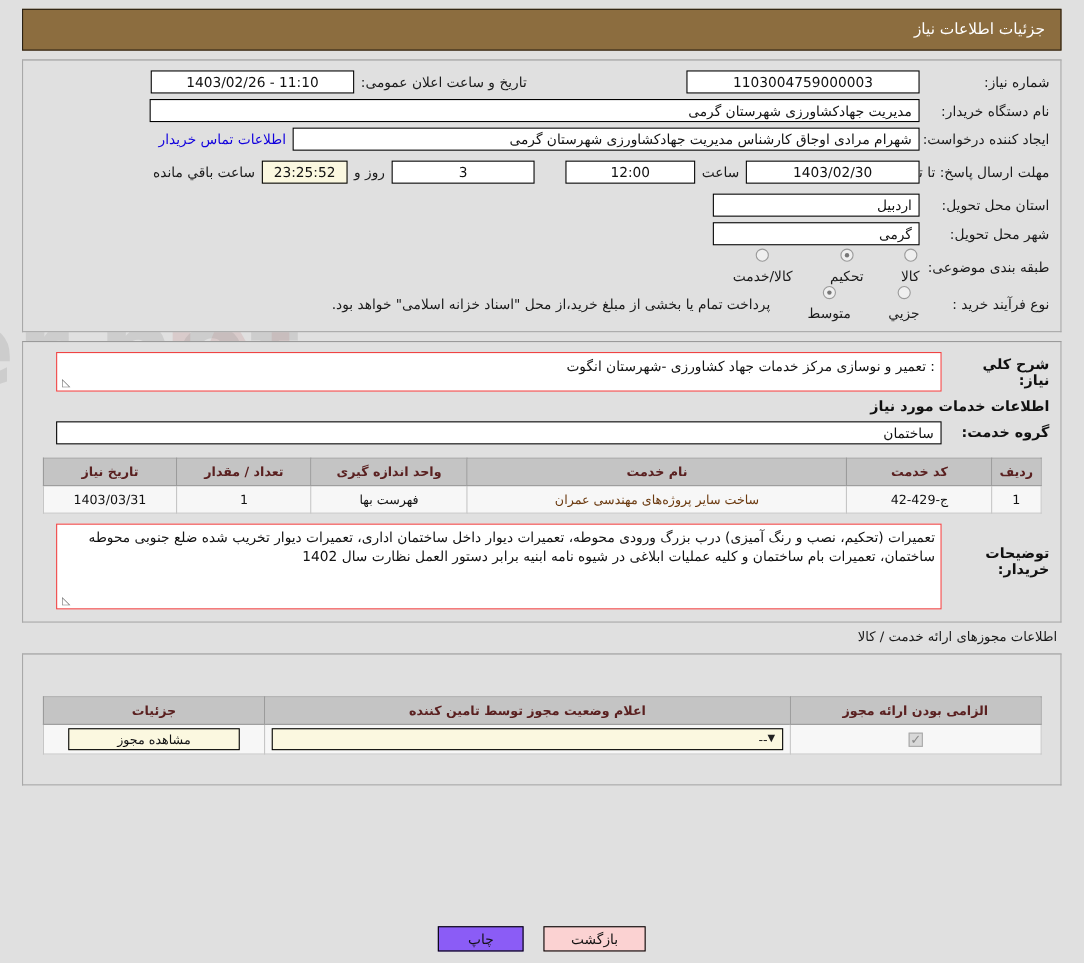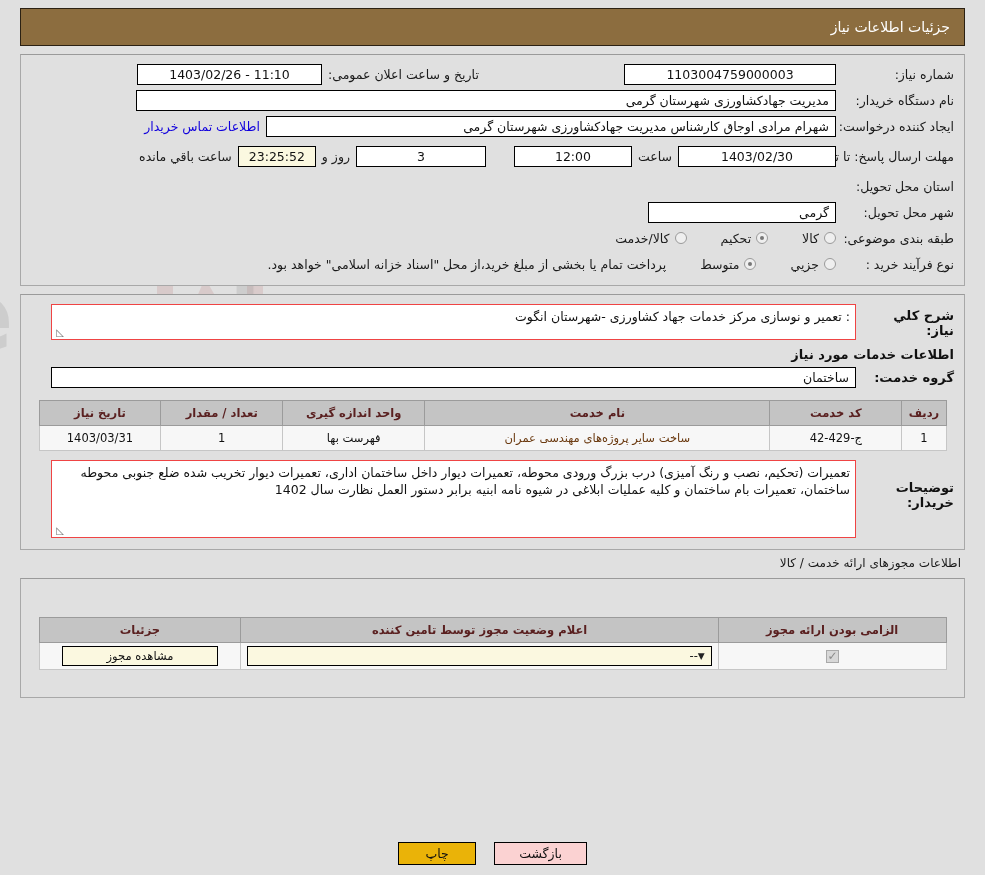--- a/index.html
+++ b/index.html
@@ -113,21 +113,21 @@
     flex: 0 0 auto;
   }
   .radio.checked::after {
     content: "";
     position: absolute;
     left: 3px; top: 3px;
     width: 4px; height: 4px;
     border-radius: 50%;
     background: #777;
   }
-  .radio-group { display: flex; align-items: center; gap: 5px; }
+  .radio-group { display: flex; align-items: center; gap: 5px; flex-direction: column; }
   .radio-group .rlabel { font-size: 12.5px; color: #1a1a1a; white-space: nowrap; }
 
   
   .tarea {
     background: #ffffff;
     border: 1px solid #ef4444;
     font-size: 12.5px;
     color: #111;
     padding: 3px 5px;
     position: relative;
@@ -239,21 +239,21 @@
   }
   .btn {
     border: 1px solid #000;
     font-size: 12.5px;
     padding: 3px 24px;
     cursor: pointer;
     color: #111;
     min-width: 78px;
     text-align: center;
   }
-  .btn.green { background: #eab308; }
+  .btn.green { background: #8b5cf6; }
   .btn.pink  { background: #fbd2d2; }
 </style>
 </head>
 <body>
 
 <div id="page">
 
   <svg id="watermark" viewBox="0 0 985 220" xmlns="http://www.w3.org/2000/svg">
     <g opacity="0.30">
       <path d="M165 8 L255 8 L255 96 L210 140 L165 96 Z" fill="none" stroke="#c99b9b" stroke-width="16"></path>
@@ -300,20 +300,21 @@
       <div class="tbox" style="width:118px;">12:00</div>
       <span style="width:16px;"></span>
       <div class="tbox" style="width:130px;">3</div>
       <span class="plain-txt">روز و</span>
       <div class="tbox yellow" style="width:78px;">23:25:52</div>
       <span class="plain-txt">ساعت باقي مانده</span>
     </div>
 
     <div class="frow">
       <span class="lbl" style="width:112px;">استان محل تحویل:</span>
+      <div class="tbox rtl-start" style="width:188px;">اردبیل</div>
     </div>
 
     <div class="frow">
       <span class="lbl" style="width:112px;">شهر محل تحویل:</span>
       <div class="tbox rtl-start" style="width:188px;">گرمی</div>
     </div>
 
     <div class="frow">
       <span class="lbl" style="width:112px;">طبقه بندی موضوعی:</span>
       <div class="radio-group" style="margin-left:28px;">

